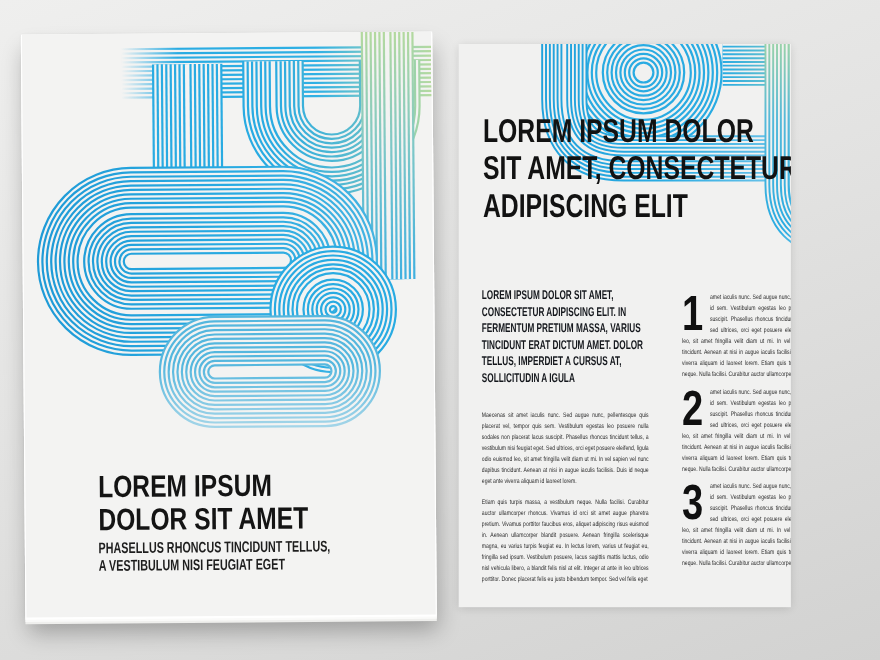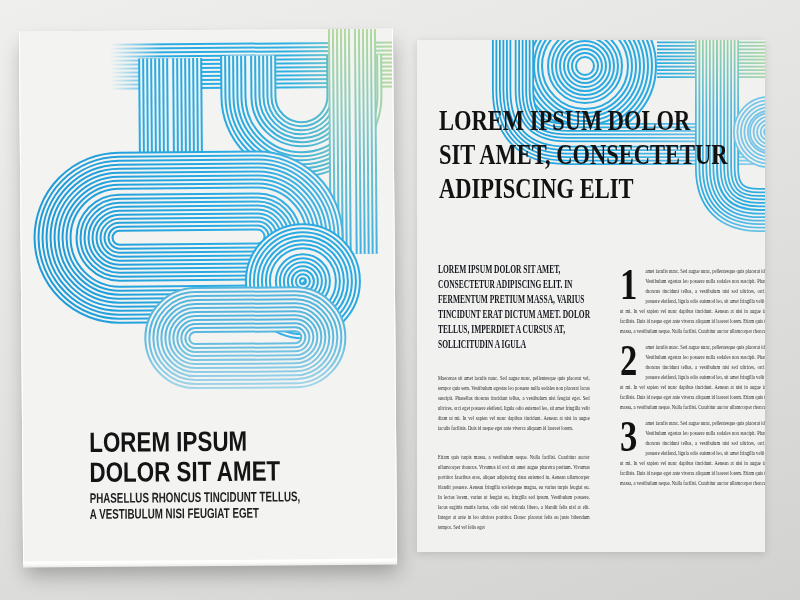--- a/index.html
+++ b/index.html
@@ -4,22 +4,22 @@
 <style>
   html,body{margin:0;padding:0;background:#cfcfce;}
   .stage{position:relative;width:800px;height:600px;overflow:hidden;
          background:linear-gradient(160deg,#efefee 0%,#e3e3e2 45%,#d2d2d1 100%);
          font-family:"Liberation Sans","DejaVu Sans",sans-serif;}
   .page{position:absolute;overflow:hidden;}
   .page-left{left:22px;top:30px;width:372px;height:530px;background:#f3f3f2;
              transform:rotate(-0.45deg);
              box-shadow:0 1px 0 1px #ffffff,0 3px 0 1px #fafaf9,0 5px 0 1px #efefed,
                         2px 14px 20px rgba(0,0,0,.28), -1px 0 2px rgba(0,0,0,.08);}
-  .page-right{left:417px;top:40px;width:348px;height:512px;background:#f1f1f0;
-              box-shadow:0 2px 8px rgba(0,0,0,.14);font-family:Liberation Serif, serif;}
+  .page-right{left:417px;top:40px;width:302px;height:512px;background:#f1f1f0;
+              box-shadow:0 2px 8px rgba(0,0,0,.14);}
   svg.art{position:absolute;left:0;top:0;display:block;}
   .cond{transform-origin:0 0;}
   
   .l-title{position:absolute;left:66px;top:397px;color:#141414;font-weight:700;
            font-size:28px;line-height:30px;white-space:nowrap;transform:scaleX(.80);letter-spacing:0;}
   .l-sub{position:absolute;left:66px;top:459px;color:#1e1e1e;font-weight:700;
          font-size:14px;line-height:16px;white-space:nowrap;transform:scaleX(.70);}
   
   .r-title{position:absolute;left:22px;top:63px;color:#121212;font-weight:700;
            font-size:30px;line-height:34px;white-space:nowrap;transform:scaleX(.75);}

